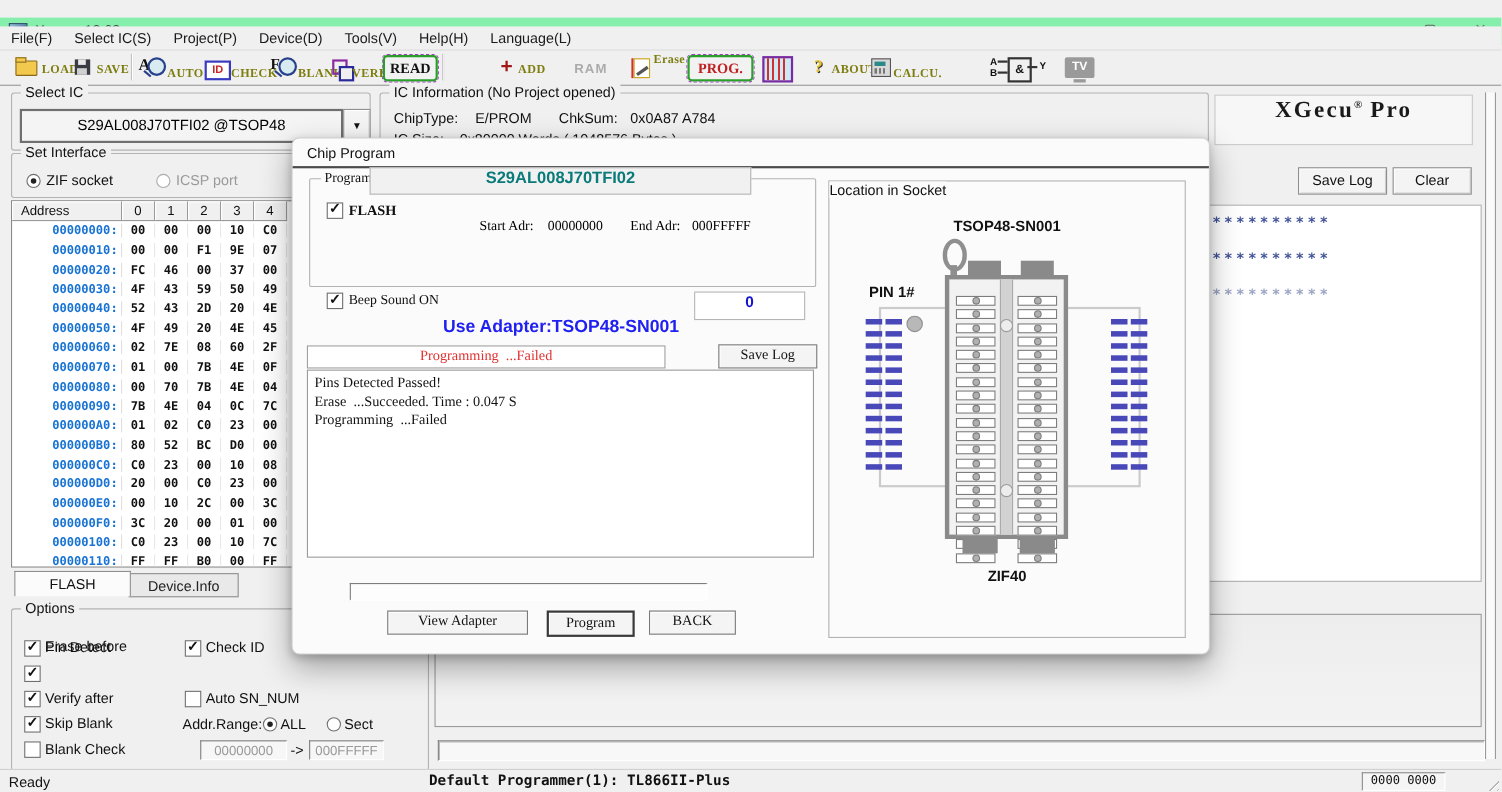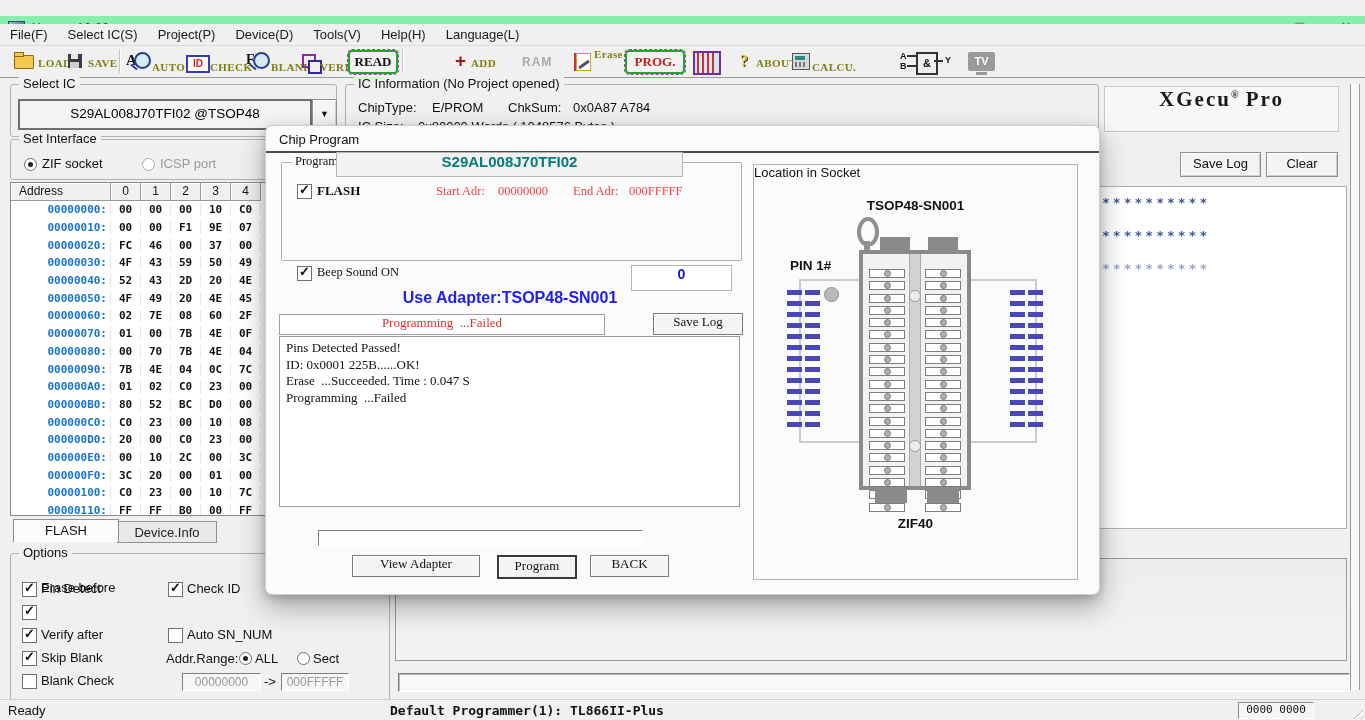--- a/index.html
+++ b/index.html
@@ -89,21 +89,21 @@
   #grip{right:2px;bottom:2px;width:14px;height:14px;background:repeating-linear-gradient(135deg,transparent 0 3px,#b5b5b5 3px 4px,#fff 4px 5px);clip-path:polygon(100% 0,100% 100%,0 100%);}
   
   #dialog{left:265px;top:125px;width:833px;height:468px;background:#fbfbfb;border:1px solid #cfcfcf;border-radius:7px;
           box-shadow:0 12px 28px rgba(0,0,0,.32),0 3px 8px rgba(0,0,0,.18);z-index:10;}
   #dialog .dser{font-family:"Liberation Serif",serif;}
   #dlg-sep{position:absolute;left:0;top:25px;width:833px;height:2px;background:#4a4a4a;}
   #chipname{position:absolute;left:70px;top:26px;width:345px;height:23px;background:#f1f1f1;border:1px solid #b5b5b5;
             text-align:center;line-height:23px;font:bold 15px "Liberation Sans",sans-serif;color:#0a7a7a;z-index:3;}
   .dgroup{position:absolute;border:1px solid #b2b2b2;border-radius:2px;}
   .dgroup>.glabel2{position:absolute;top:-9px;left:10px;background:#fbfbfb;padding:0 3px;font:12.5px "Liberation Serif",serif;color:#111;}
-  .graytxt{color:#ef4444;font:12.5px "Liberation Serif",serif;}
+  .graytxt{color:#000000;font:12.5px "Liberation Serif",serif;margin-top:14px;}
   #dlg-counter{position:absolute;left:365px;top:139px;width:99px;height:24px;background:#fff;border:1px solid #b5b5b5;
                text-align:center;line-height:24px;font:bold 14px "Liberation Sans",sans-serif;color:#1515d0;}
   #dlg-adapter{position:absolute;left:13px;top:163px;width:462px;text-align:center;font:bold 16px "Liberation Sans",sans-serif;color:#2020f0;}
   #dlg-status{position:absolute;left:13px;top:188px;width:324px;height:19px;background:#fff;border:1px solid #a0a0a0;
               text-align:center;line-height:19px;font:13px "Liberation Serif",serif;color:#e03030;}
   #dlg-log{position:absolute;left:13px;top:210px;width:461px;height:171px;background:#fff;border:1px solid #9a9a9a;
            padding:3px 6px;box-sizing:border-box;font:13px "Liberation Serif",serif;line-height:16.5px;color:#111;}
   #dlg-progress{position:absolute;left:52px;top:404px;width:323px;height:14px;background:#fdfdfd;border:1px solid;border-color:#7d7d7d #fff #fff #7d7d7d;}
   .dbtn{position:absolute;top:429px;height:20px;background:#f4f4f4;border:1px solid #7a7a7a;box-shadow:inset 1px 1px 0 #fff;
         text-align:center;line-height:19px;font:13px "Liberation Serif",serif;}
@@ -443,21 +443,20 @@
   <span class="abs graytxt" style="left:363px;top:58px;">000FFFFF</span>
 
   <div class="cb checked" style="left:31px;top:140px;"></div>
   <span class="abs dser" style="left:51px;top:139px;font-size:12.5px;">Beep Sound ON</span>
   <div id="dlg-counter">0</div>
   <div id="dlg-adapter">Use Adapter:TSOP48-SN001</div>
   <div id="dlg-status" class="pre">Programming  ...Failed</div>
   <div class="dbtn" style="left:387px;top:187px;width:88px;height:20px;">Save Log</div>
   <div id="dlg-log">
       <div class="pre">Pins Detected Passed!</div>
-      <div class="pre">ID: 0x0001 225B......OK!</div>
       <div class="pre">Erase  ...Succeeded. Time : 0.047 S</div>
       <div class="pre">Programming  ...Failed</div>
     </div>
   <div id="dlg-progress"></div>
   <div class="dbtn" style="left:86px;width:126px;">View Adapter</div>
   <div class="dbtn default" style="left:231px;width:76px;">Program</div>
   <div class="dbtn" style="left:324px;width:77px;">BACK</div>
 
   <div id="socket-group">
     <span class="glabel2">Location in Socket</span>

